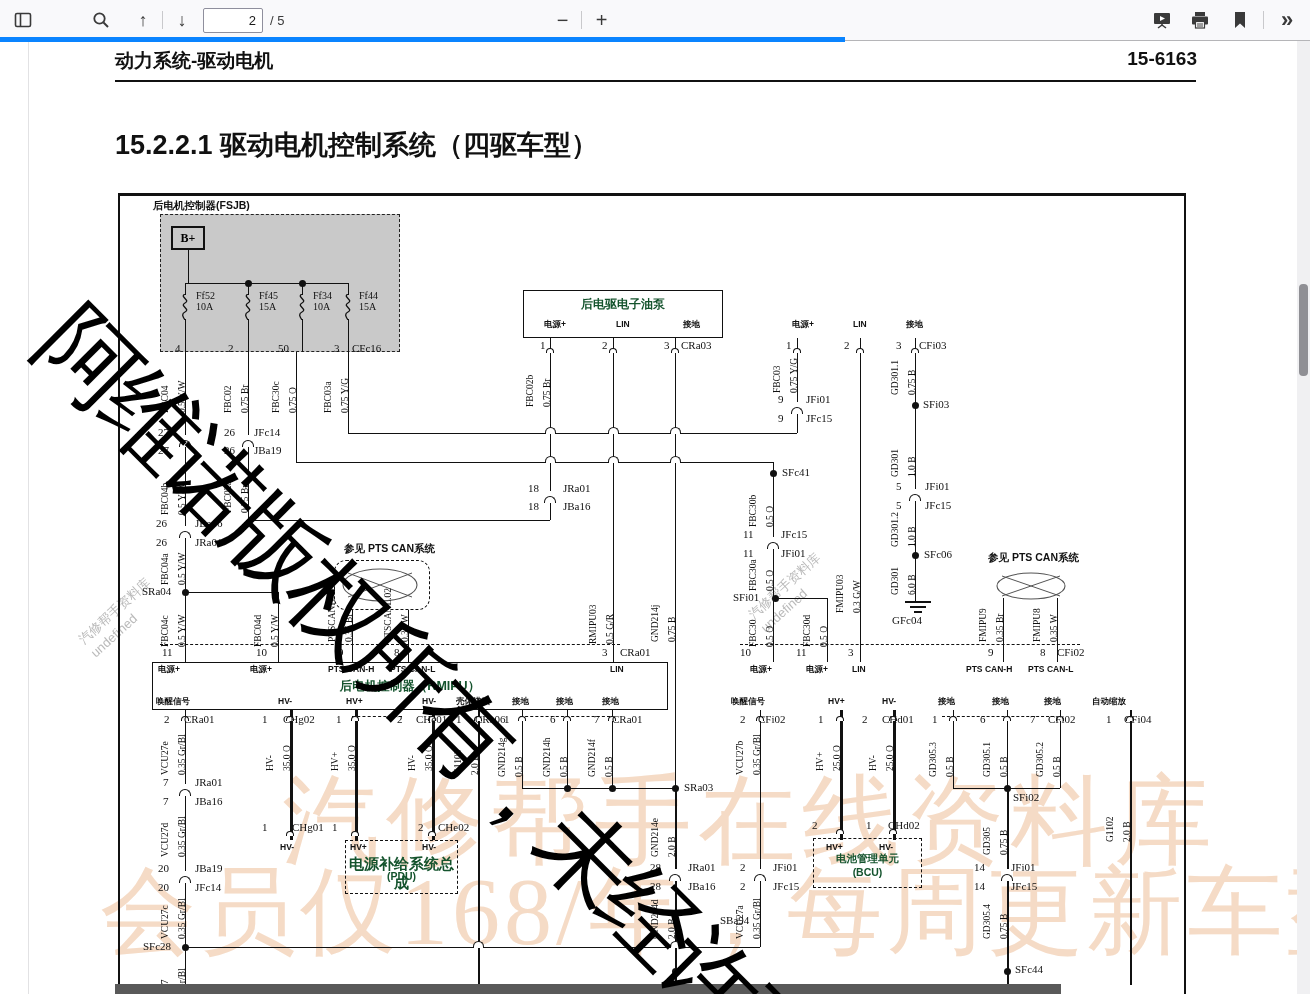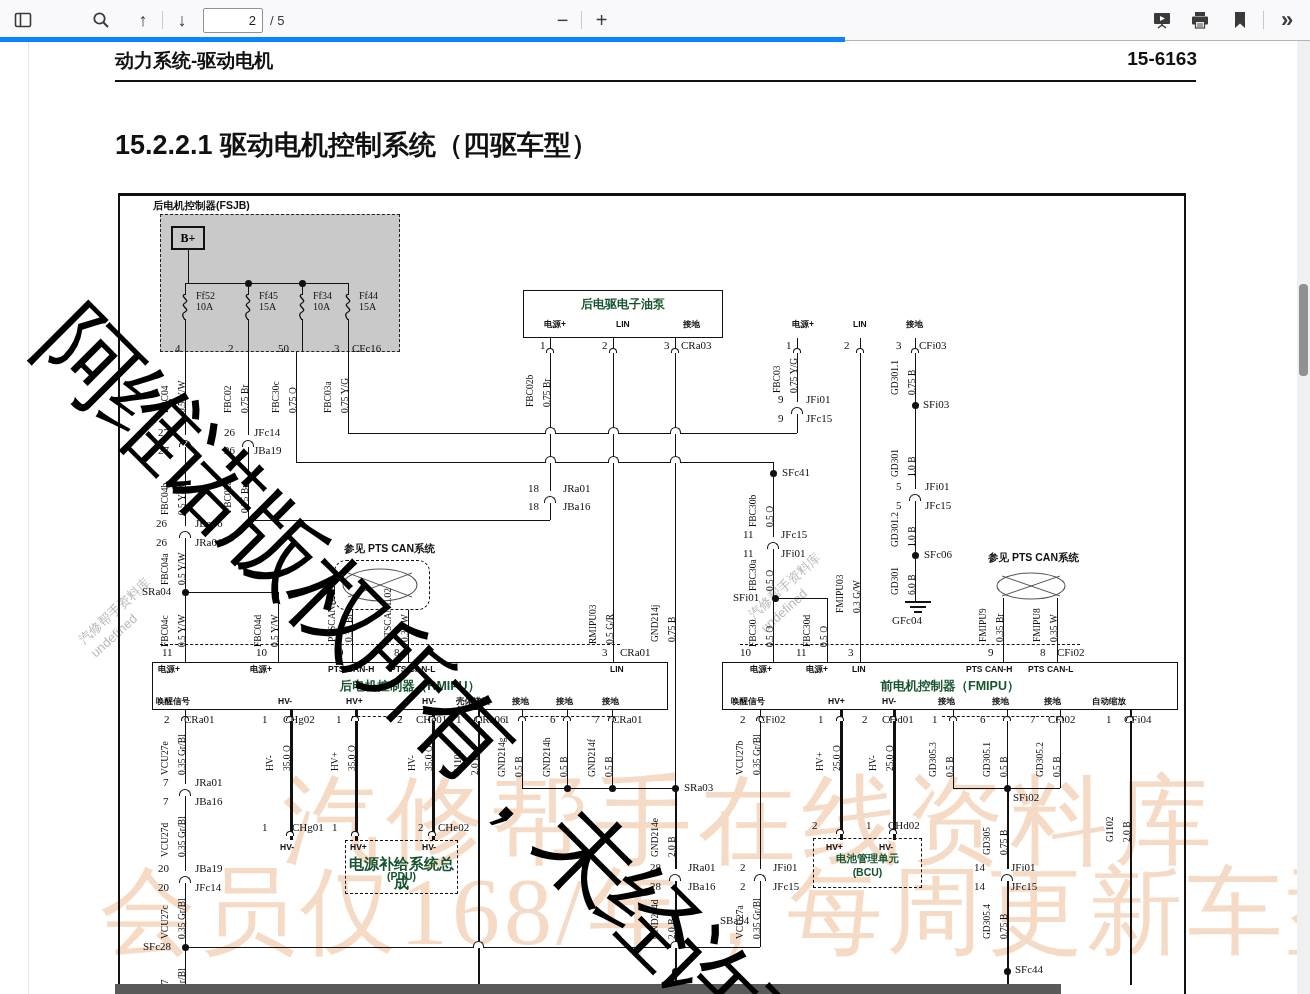--- a/index.html
+++ b/index.html
@@ -141,23 +141,20 @@
   <div class="box dashed" style="left:160px;top:214px;width:240px;height:138px;background:#c9c9c9;border-color:#222"></div>
   <div class="box" style="left:171px;top:226px;width:34px;height:24px;border-width:2.5px;background:#c9c9c9;
        display:flex;align-items:center;justify-content:center;font:bold 12px 'Liberation Serif',serif">B+</div>
 
   <div class="box" style="left:523px;top:290px;width:200px;height:48px">
     <span class="btitle" style="top:5px;font-size:12px">后电驱电子油泵</span>
   </div>
 
   <div class="box" style="left:152px;top:662px;width:516px;height:48px;border-width:1.8px">
     <span class="btitle" style="top:15px;font-size:12.5px">后电机控制器（RMIPU）</span>
-  </div>
-  <div class="box" style="left:722px;top:662px;width:456px;height:48px;border-width:1.8px">
-    <span class="btitle" style="top:15px;font-size:12.5px">前电机控制器（FMIPU）</span>
   </div>
 
   <div class="box dashed" style="left:345px;top:840px;width:113px;height:54px">
     <span class="btitle" style="top:14px;font-size:15px">电源补给系统总成</span>
     <span class="btitle" style="top:29px;font-size:10.5px">(PDU)</span>
   </div>
   <div class="box dashed" style="left:813px;top:838px;width:109px;height:50px">
     <span class="btitle" style="top:13px;font-size:10.5px">电池管理单元</span>
     <span class="btitle" style="top:27px;font-size:10.5px">(BCU)</span>
   </div>

